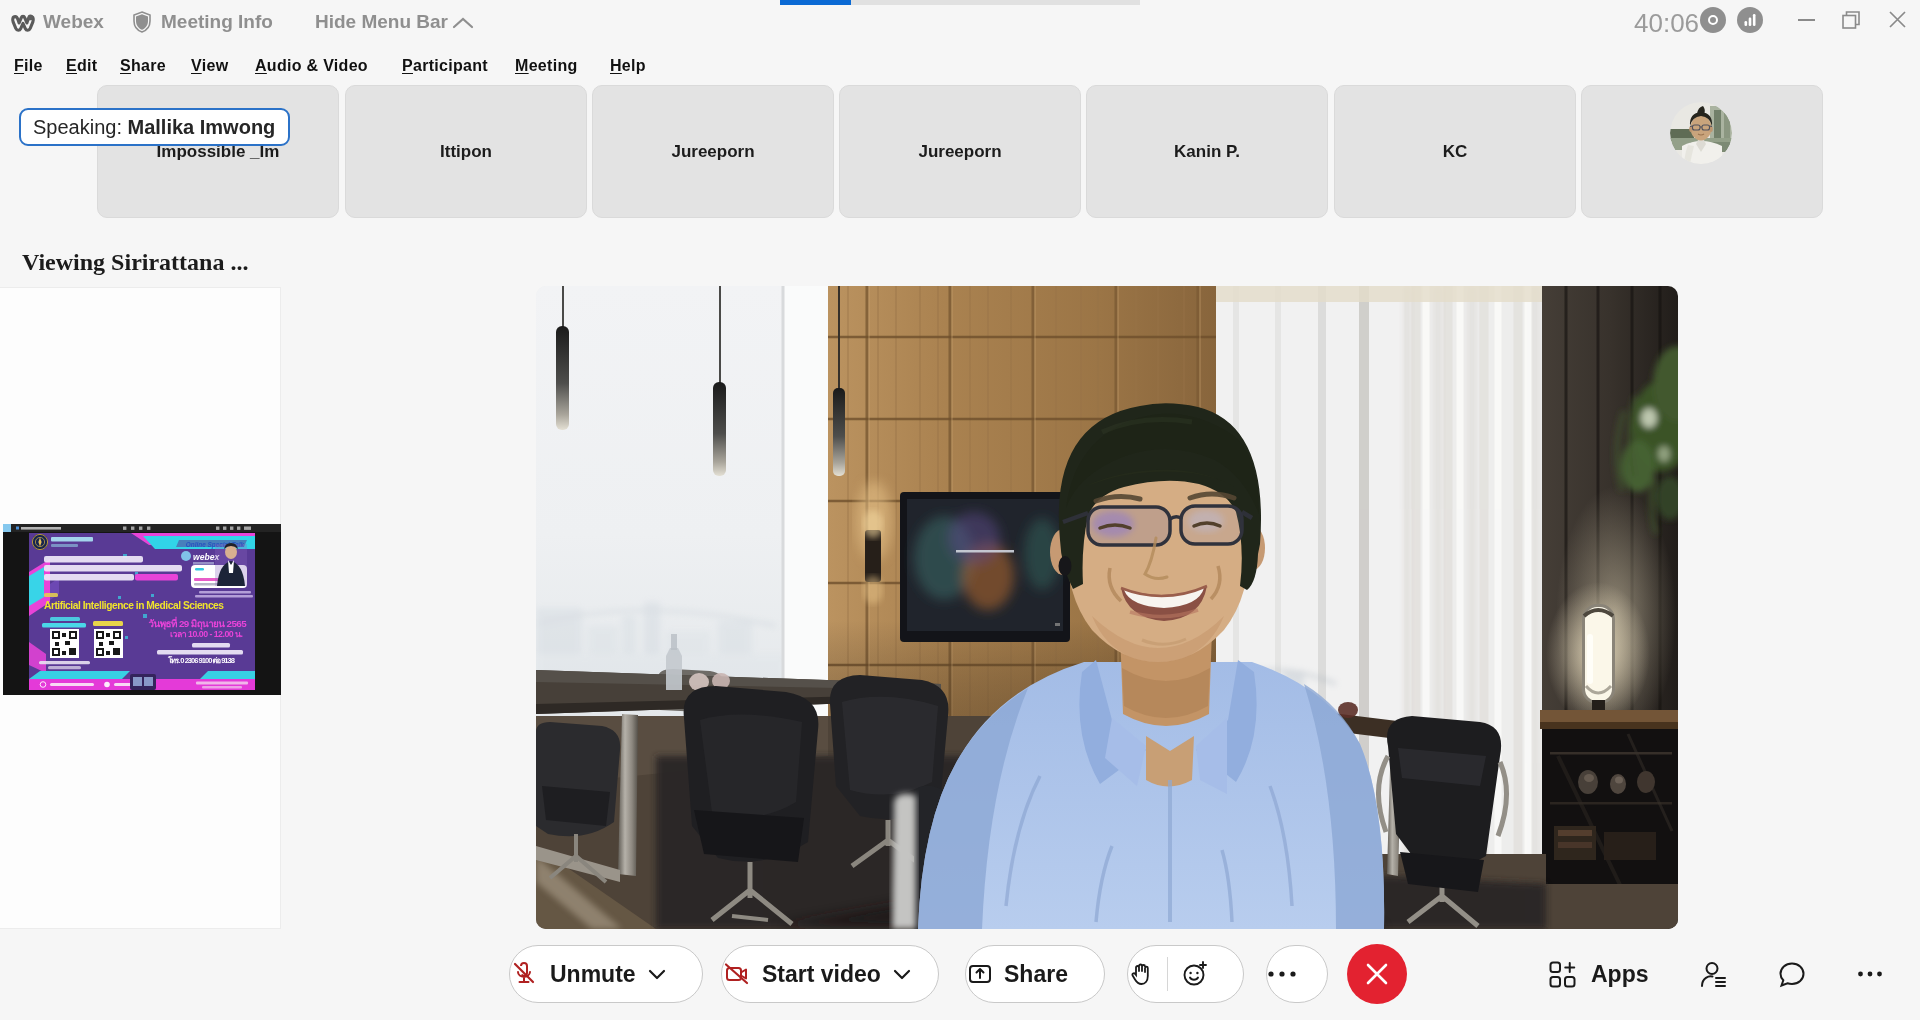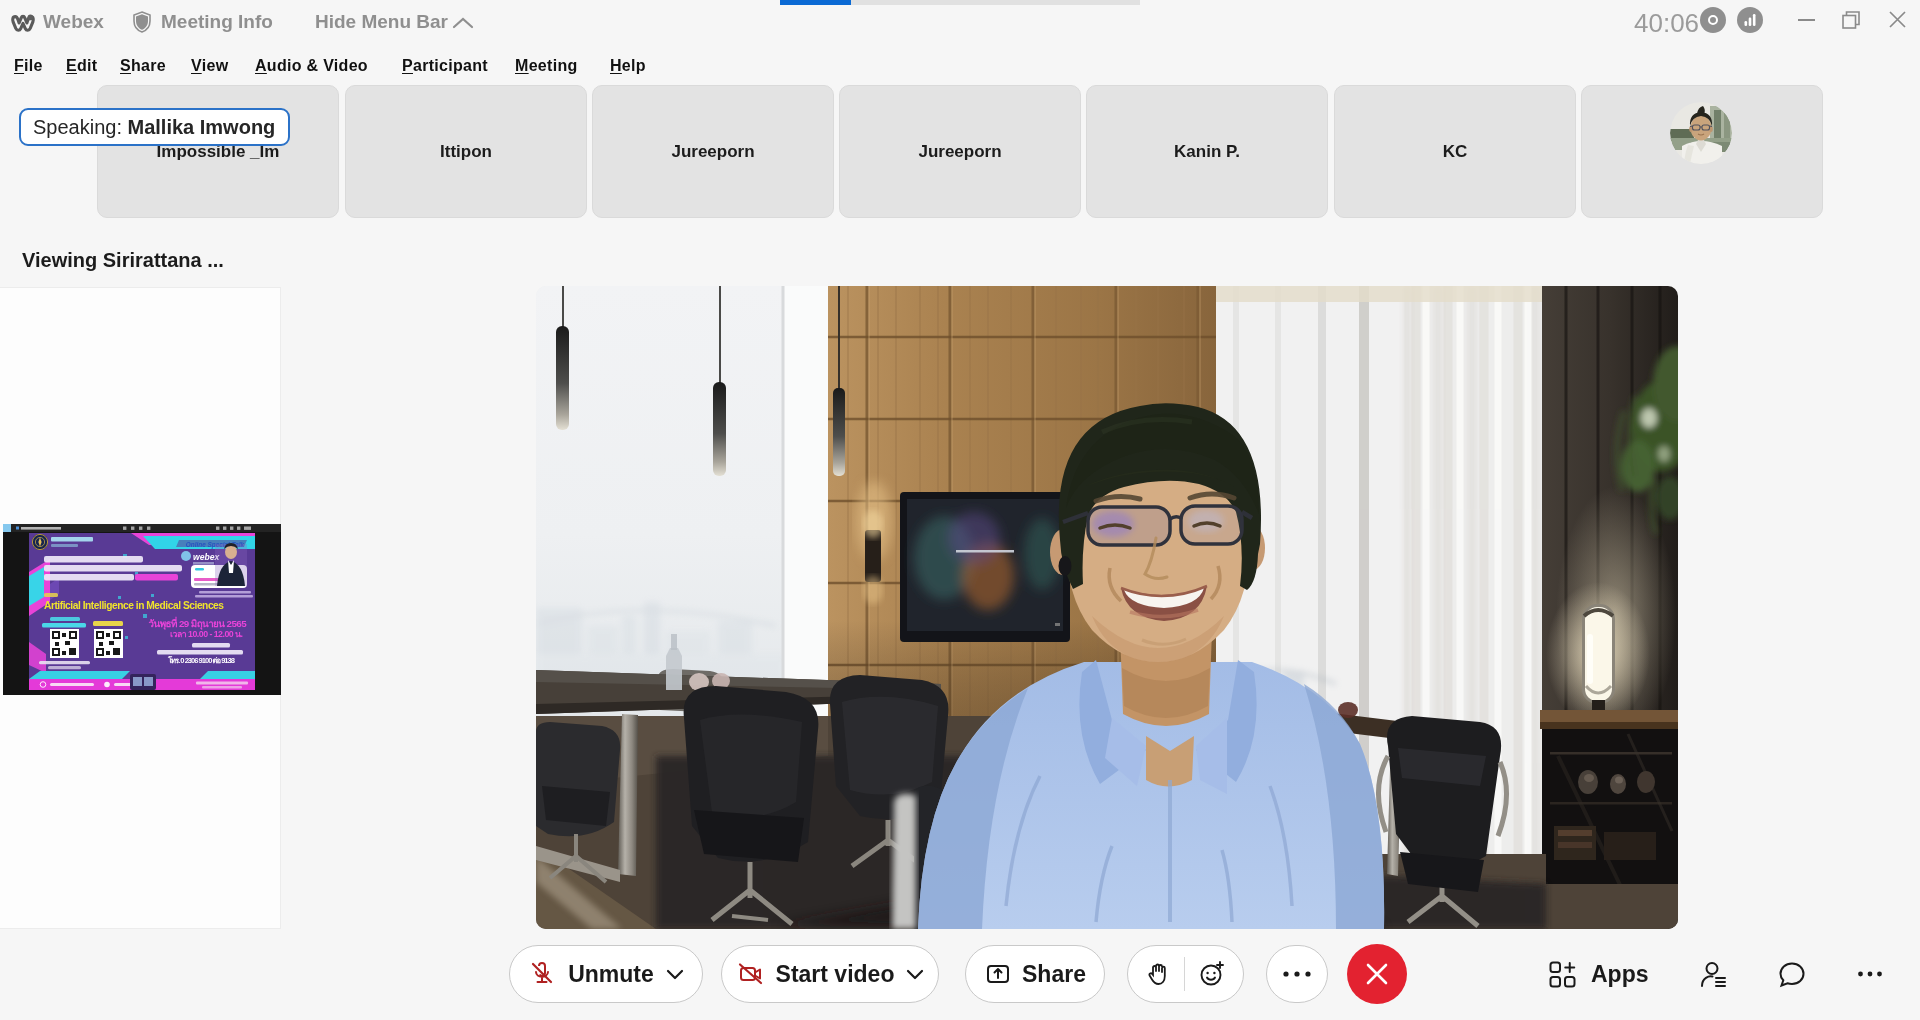--- a/index.html
+++ b/index.html
@@ -13,21 +13,21 @@
   .menu { font-size:16px; font-weight:700; color:#111; letter-spacing:0.3px; }
   .menu u { text-decoration:underline; text-underline-offset:2px; }
 
   
   .tile { position:absolute; top:85px; width:242px; height:133px; background:#e3e3e3;
     border:1px solid #dadada; border-radius:10px; display:flex; align-items:center;
     justify-content:center; font-size:17px; font-weight:700; color:#1c1c1c; }
 
   
   .pill { position:absolute; top:945px; height:58px; background:#fff; border:1px solid #c9c9c9;
-    border-radius:29px; display:flex; align-items:center; justify-content:center;
+    border-radius:29px; display:flex; align-items:center; 
     font-size:23px; font-weight:700; color:#1a1a1a; }
 </style>
 </head>
 <body>
 <div id="page">
 
   <div class="abs" style="left:10px; top:9px; width:25px; height:25px;">
     <svg width="26" height="26" viewBox="0 0 26 26">
       <path d="M5.2 7.6 C2.6 7.6 2.2 10.4 3.2 13.2 L5.8 19.4 C6.9 21.8 9.6 22 10.7 19.6 L13 14.4 L15.3 19.6 C16.4 22 19.1 21.8 20.2 19.4 L22.8 13.2 C23.8 10.4 23.4 7.6 20.8 7.6 C18.7 7.6 18.4 9.6 17.7 11.6 L16.9 14 L14.8 8.9 C14 6.9 12 6.9 11.2 8.9 L9.1 14 L8.3 11.6 C7.6 9.6 7.3 7.6 5.2 7.6 Z" fill="none" stroke="#5a5a5a" stroke-width="3.1" stroke-linejoin="round"></path>
       <circle cx="20.4" cy="8.4" r="2.8" fill="#5e5e5e"></circle>
@@ -117,21 +117,21 @@
         <path d="M30 25 L32 25 M20 24.5 L22.5 24 M39.5 24 L42 24.5" stroke="#3c4458" stroke-width="1"></path>
       </g>
       <path d="M28 32 Q31 34 34 32" stroke="#9a7450" stroke-width="1.2" fill="none"></path>
     </g>
   </svg>
 
   <div class="abs" style="left:19px; top:108px; width:271px; height:38px; background:#fff;
       border:2px solid #2b72c8; border-radius:9px; display:flex; align-items:center; padding-left:12px;
       font-size:20px; color:#262626;">Speaking:&nbsp;<b>Mallika Imwong</b></div>
 
-  <div class="abs" style="left:22px; top:249px; font-size:20px; font-weight:700; color:#1c1c1c;">Viewing Sirirattana ...</div>
+  <div class="abs" style="left:22px; top:249px; font-size:24px; font-weight:700; color:#1c1c1c;font-family:Liberation Serif, serif;">Viewing Sirirattana ...</div>
 
   <div class="abs" style="left:0; top:287px; width:281px; height:642px; background:#fdfdfd; border:1px solid #ececec; border-left:none;"></div>
   <div class="abs" id="thumbwrap" style="left:3px; top:524px; width:278px; height:171px;">
     <svg width="278" height="171" viewBox="0 0 278 171" font-family="Liberation Sans, sans-serif">
       <rect width="278" height="171" fill="#141414"></rect>
       <rect x="0" y="0" width="278" height="8" fill="#232323"></rect>
       <rect x="0" y="0" width="8" height="8" fill="#85c8ee"></rect>
       <rect x="13" y="2.5" width="3" height="3" fill="#4a90d9"></rect>
       <rect x="18" y="3" width="40" height="2.6" fill="#b5b5b5"></rect>
       <g fill="#a5a5a5">

